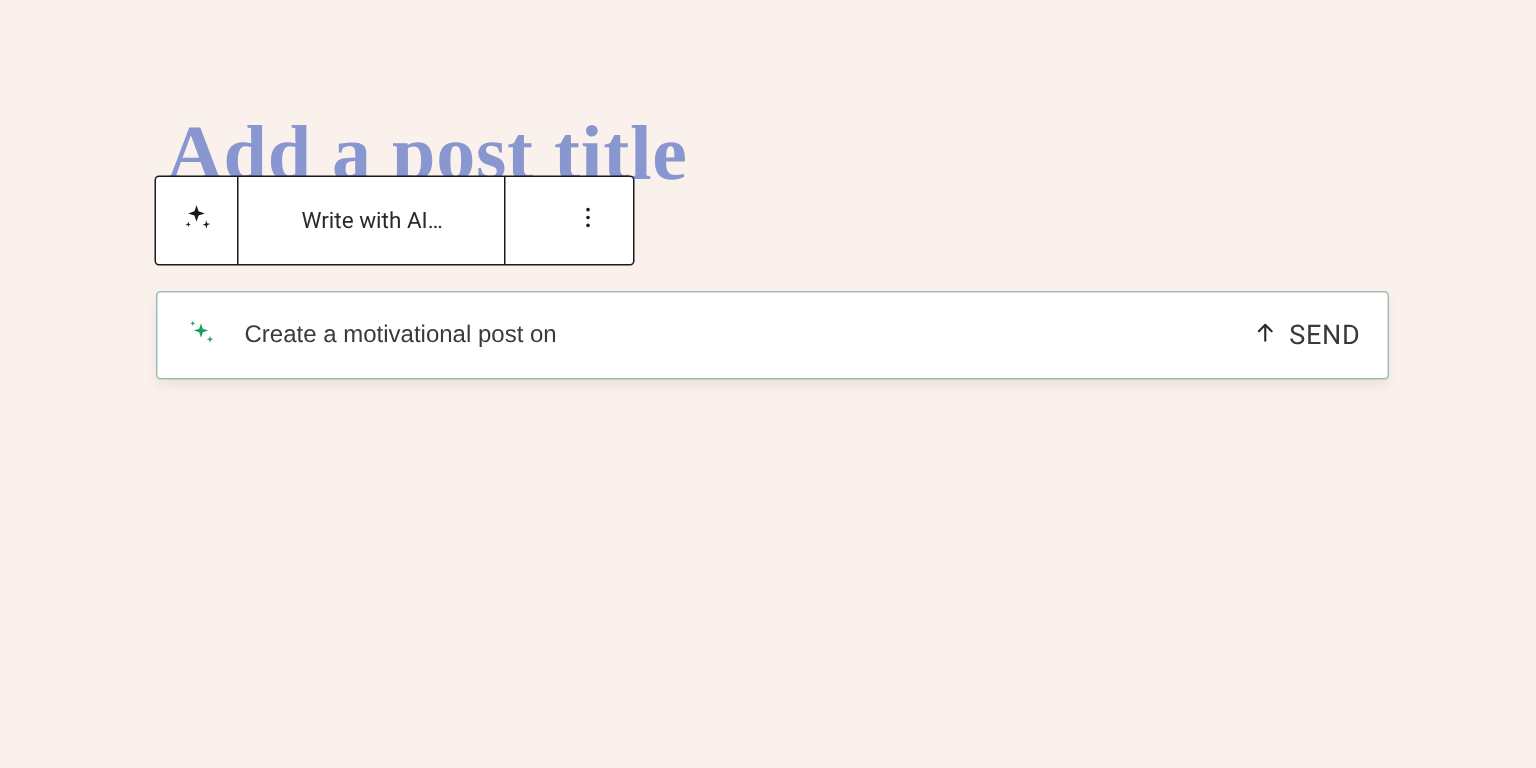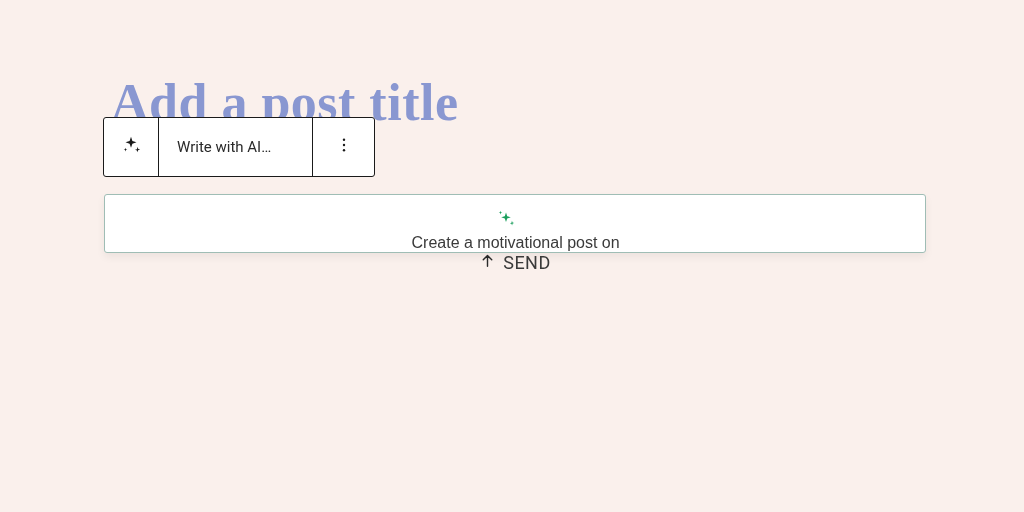--- a/index.html
+++ b/index.html
@@ -26,20 +26,21 @@
       letter-spacing: 0.5px;
     }
     .toolbar {
       position: absolute;
       top: 117px;
       left: 103px;
       display: flex;
       background: #ffffff;
       border: 1px solid #1a1a1a;
       border-radius: 3px;
+      gap: 24px;
     }
     .toolbar-cell {
       display: flex;
       align-items: center;
       justify-content: center;
       height: 58px;
       border-right: 1px solid #1a1a1a;
     }
     .toolbar-cell:last-child {
       border-right: none;
@@ -64,23 +65,22 @@
       position: absolute;
       top: 194px;
       left: 104px;
       width: 822px;
       height: 59px;
       background: #ffffff;
       border: 1px solid #9fbdb5;
       border-radius: 3px;
       display: flex;
       align-items: center;
-      padding: 13px 18px;
+      padding: 1px 18px;
       box-shadow: 0 4px 8px rgba(0,0,0,0.06);
-      flex-direction: column;
     }
     .input-sparkle {
       flex-shrink: 0;
       margin-right: 18px;
     }
     .input-text {
       flex: 1;
       font-size: 16px;
       color: #3a3a3a;
       background: transparent;

